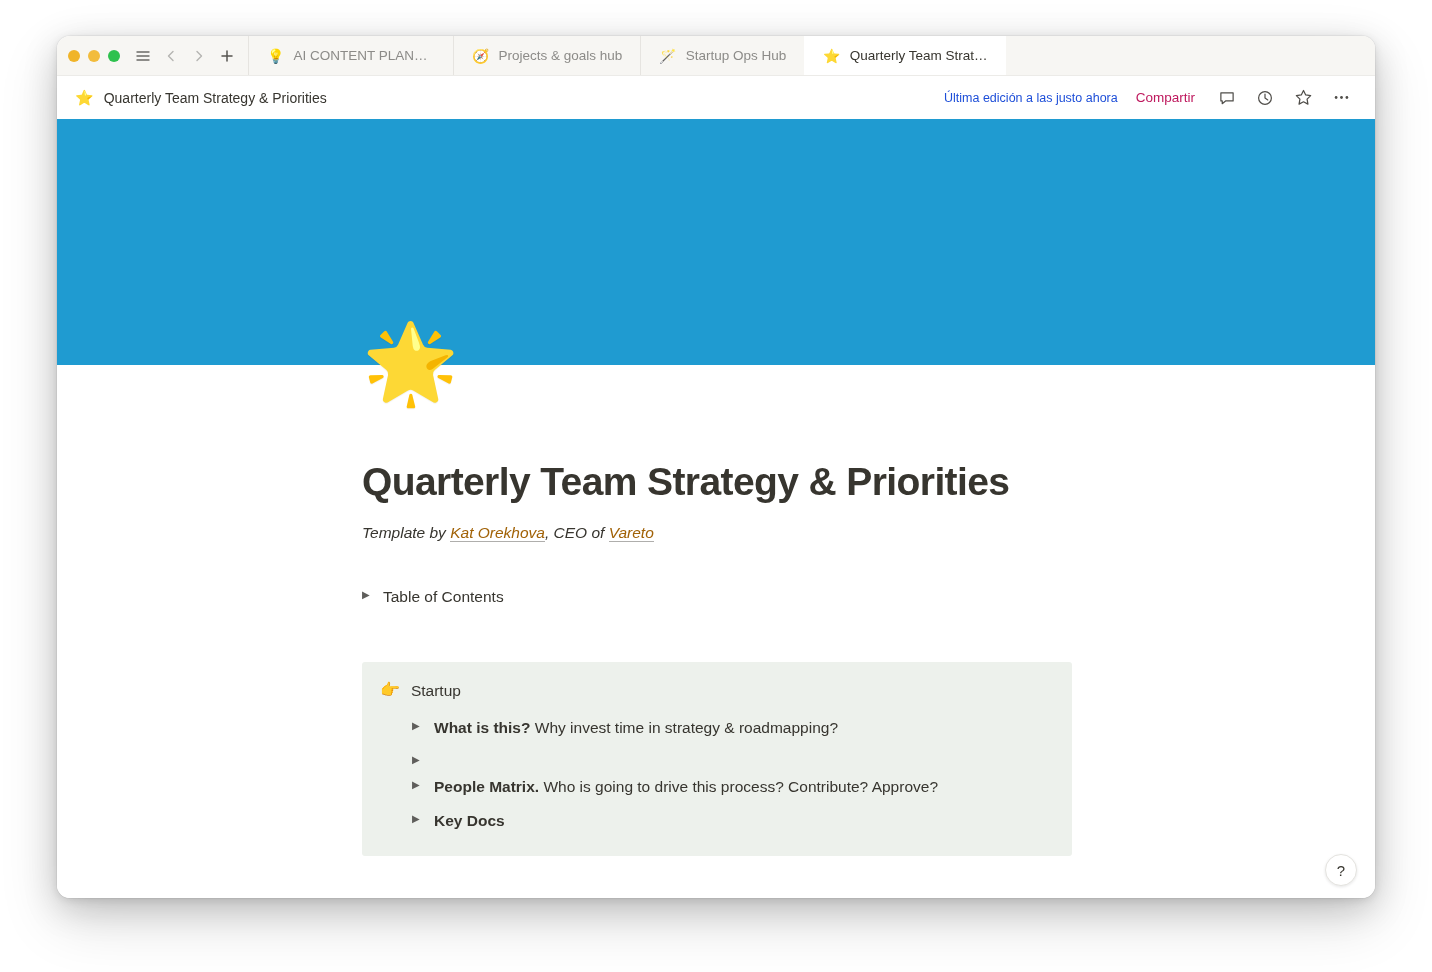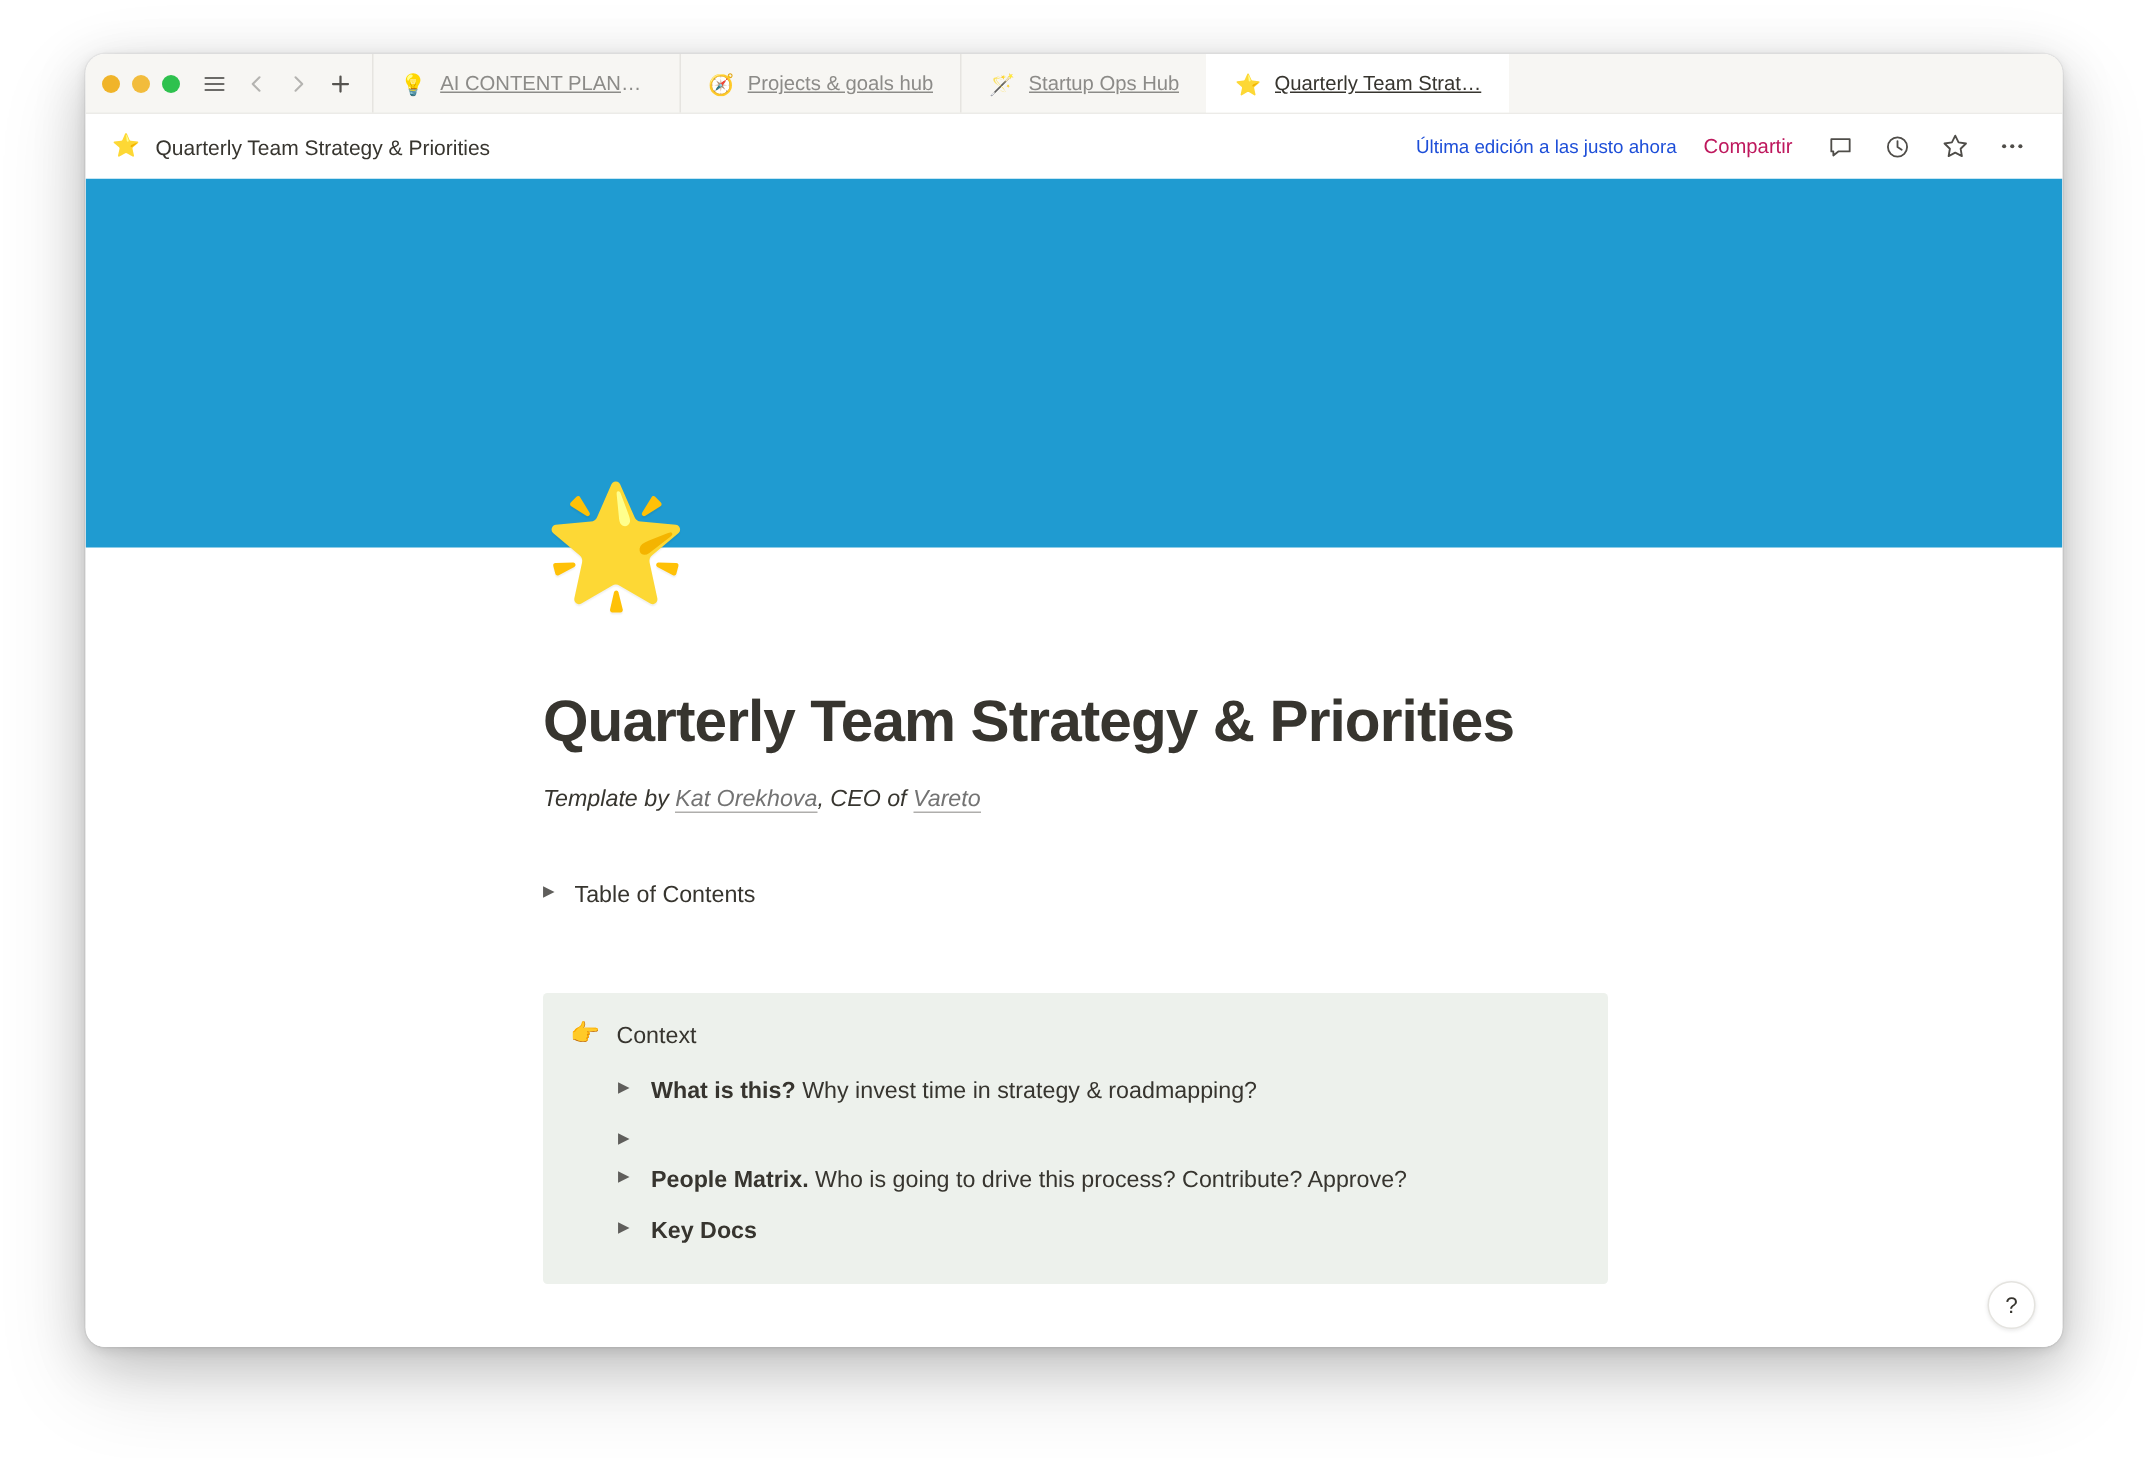--- a/index.html
+++ b/index.html
@@ -92,21 +92,20 @@
   .tab.active {
     background: #ffffff;
     color: #37352f;
     border-left-color: transparent;
   }
   .tab-emoji { font-size: 14px; line-height: 1; flex: 0 0 auto; }
   .tab-title {
     white-space: nowrap;
     overflow: hidden;
     text-overflow: ellipsis;
-    text-decoration: underline;
   }
   .tabs-filler { flex: 1 1 auto; background: #f7f6f3; }
 
   
   #topbar {
     height: 43px;
     background: #ffffff;
     display: flex;
     align-items: center;
     padding: 0 20px 0 18px;
@@ -181,21 +180,21 @@
   }
 
   .byline {
     margin-top: 17px;
     font-size: 15.5px;
     font-style: italic;
     color: #37352f;
     line-height: 1.5;
   }
   .byline a {
-    color: #737373;
+    color: #a16207;
     text-decoration: none;
     border-bottom: 1px solid rgba(55,53,47,0.4);
   }
 
   .toggle-row {
     margin-top: 40px;
     display: flex;
     align-items: flex-start;
     gap: 9px;
     font-size: 15.5px;
@@ -372,21 +371,21 @@
           </div>
 
           <div class="toggle-row">
             <span class="tri">▶</span>
             <span>Table of Contents</span>
           </div>
 
           <div id="callout" style="background: rgb(237, 241, 236);">
             <div class="callout-head">
               <span class="callout-emoji">👉</span>
-              <span>Context</span>
+              <span>Startup</span>
             </div>
 
             <div class="callout-list">
 
               <div class="callout-item">
                 <span class="tri">▶</span>
                 <span><b>What is this?</b><span> Why invest time in strategy &amp; roadmapping?</span></span>
               </div>
 
               <div class="callout-item">

